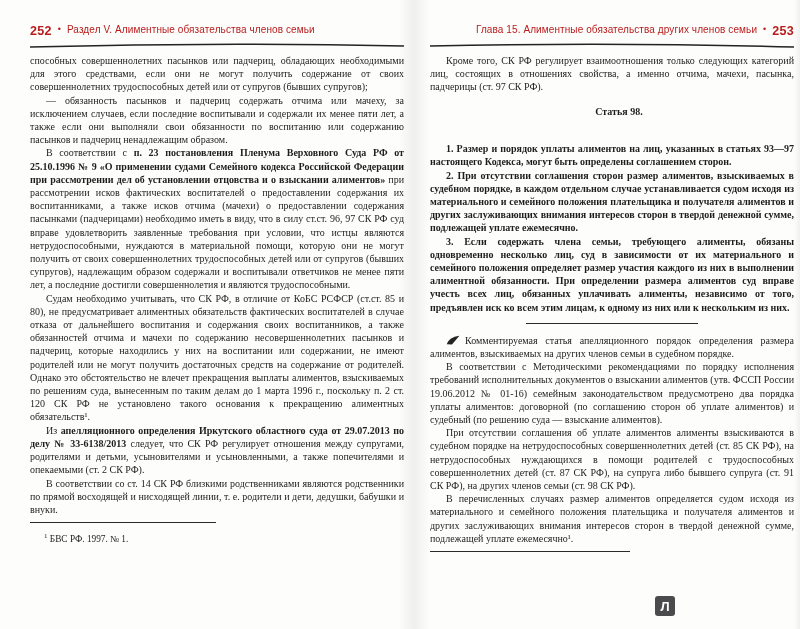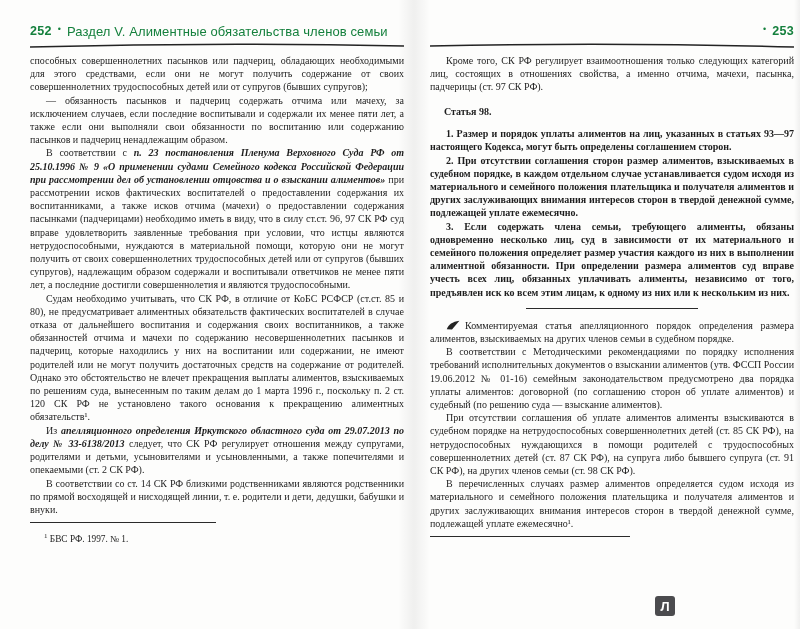--- a/index.html
+++ b/index.html
@@ -16,42 +16,42 @@
   .edge-right{
     position:absolute;right:0;top:0;width:6px;height:629px;
     background:linear-gradient(90deg, rgba(0,0,0,0) 0%, rgba(0,0,0,0.05) 100%);
   }
   .page{position:absolute;top:0;}
   .page-left{left:30px;width:374px;}
   .page-right{left:430px;width:364px;}
 
   .pagehead{
     display:flex;align-items:flex-start;margin-top:24px;height:14px;
-    font-family:"Liberation Sans", sans-serif;color:#15803d;
+    font-family:"Liberation Sans", sans-serif;color:#b91c1c;
   }
   .pnum{font-weight:bold;font-size:12.5px;letter-spacing:.3px;}
   .headsep{font-size:9px;margin:0 6px;}
-  .runtitle{font-size:13px;letter-spacing:.1px;}
+  .runtitle{font-size:10px;letter-spacing:.1px;}
   .page-right .pagehead{justify-content:flex-end;}
 
   .headrule{display:block;margin-top:3px;}
 
   .pagebody{
     margin-top:5px;
     font-size:10px;line-height:13.2px;text-align:justify;
     text-rendering:optimizeLegibility;
   }
   p.para{margin:0;text-indent:16px;}
   p.noindent{text-indent:0;}
   .rb{font-weight:bold;}
-  .ri{font-style:italic;}
+  .ri{}
 
   .article{
     display:flex;gap:7px;font-weight:bold;
-    margin:11px 0 9px 14px;text-align:left;line-height:13.5px;
+    margin:11px 0 24px 14px;text-align:left;line-height:13.5px;justify-content:center;
   }
   .article-label{white-space:nowrap;}
   .article-title{max-width:282px;}
 
   .mid-divider{
     width:172px;border:0;border-top:1.3px solid #2a2a2a;
     margin:9px auto 10px auto;
   }
 
   .penicon{margin-right:5px;vertical-align:-1px;}
@@ -95,20 +95,21 @@
         <p class="para"><span>В соответствии со ст. 14 СК РФ близкими родственниками являются родственники по прямой восходящей и нисходящей линии, т. е. родители и дети, дедушки, бабушки и внуки.</span></p>
       </div>
     <div class="footnote-block">
       <hr class="fnrule">
       <p class="footnote"><sup>1</sup><span> БВС РФ. 1997. № 1.</span></p>
     </div>
   </div>
 
   <div class="page page-right">
     <div class="pagehead">
+      <span class="runtitle">Глава 15.  Алиментные обязательства других членов семьи</span>
       <span class="headsep">•</span>
       <span class="pnum">253</span>
     </div>
     <svg class="headrule" width="364" height="8" viewBox="0 0 364 8">
       <path d="M0 5 Q 182 1 364 6" stroke="#232323" stroke-width="1.6" fill="none"></path>
     </svg>
     <div class="pagebody">
         <p class="para"><span>Кроме того, СК РФ регулирует взаимоотношения только следующих категорий лиц, состоящих в отношениях свойства, а именно отчима, мачехи, пасынка, падчерицы (ст. 97 СК РФ).</span></p>
       </div>
 

